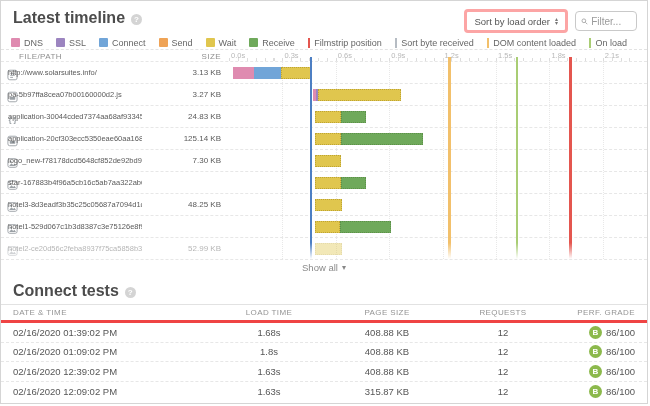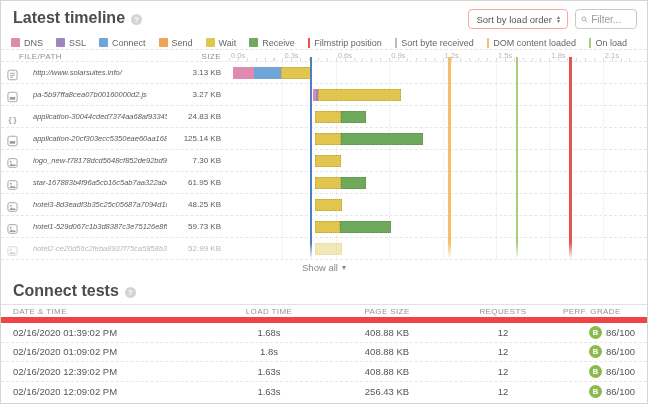--- a/index.html
+++ b/index.html
@@ -13,21 +13,21 @@
     overflow: hidden;
   }
   
   .tl-top { display:flex; justify-content:space-between; align-items:flex-start; padding:8px 10px 0 12px; height:30px; }
   .title-wrap { display:flex; align-items:center; gap:6px; }
   .section-title { font-size:16px; color:#4c4c4c; font-weight:700; }
   .help-icon { width:11px; height:11px; border-radius:50%; background:#d4d4d4; color:#fff;
                font-size:8px; font-weight:bold; display:flex; align-items:center; justify-content:center; margin-top:2px; }
   .help-icon::before { content:"?"; }
   .controls { display:flex; gap:7px; align-items:center; }
-  .sort-btn { height:20px; border:1px solid #fca5a5; border-radius:4px; background:#fff;
+  .sort-btn { height:20px; border:3px solid #fca5a5; border-radius:4px; background:#fff;
               font-size:9.5px; color:#555; display:flex; align-items:center; gap:5px; padding:9px 7px; cursor:pointer; }
   .sort-arrows { display:flex; flex-direction:column; font-size:6px; line-height:4px; color:#777; }
   .filter-box { height:20px; width:62px; border:1px solid #c9c9c9; border-radius:4px;
                 display:flex; align-items:center; gap:3px; padding:0 5px; background:#fff; }
   .filter-box input { border:none; outline:none; width:100%; font-size:10px; color:#666;
                       font-family:Liberation Sans, sans-serif; }
   .filter-box input::placeholder { color:#9b9b9b; }
   
   .legend { display:flex; align-items:center; gap:13px; padding:5px 0 0 10px; height:18px; }
   .leg-item { display:flex; align-items:center; gap:4px; font-size:9px; color:#666; white-space:nowrap; }
@@ -39,45 +39,45 @@
   .hl-file { position:absolute; left:18px; top:2px; font-size:8px; color:#8f8f8f; letter-spacing:.4px; }
   .hl-size { position:absolute; left:158px; width:62px; text-align:right; top:2px; font-size:8px; color:#8f8f8f; letter-spacing:.4px; }
   .axis-label { position:absolute; top:1px; font-size:7.5px; color:#b8b8b8; }
   .tick-strip { position:absolute; left:228px; top:9px; width:402px; height:3px;
                 background:repeating-linear-gradient(to right,#dcdcdc 0 1px, transparent 1px 8.9px); }
   .grid-line { position:absolute; top:12px; height:198px; width:0; border-left:1px dotted #e8e8e8; }
   .event-line { position:absolute; top:8px; height:202px; z-index:3; }
   .tl-rows { position:relative; z-index:1; }
   .tl-row { position:relative; height:22px; border-top:1px dashed #e7e7e7; }
   .row-icon { position:absolute; left:6px; top:5px; width:12px; height:12px; color:#9aa0a5; }
-  .row-name { position:absolute; left:32px; top:0; width:134px; line-height:22px; font-size:7.5px; color:#5a5a5a;
-              white-space:nowrap; overflow:hidden;font-style:italic; }
+  .row-name { position:absolute; left:7px; top:0; width:134px; line-height:22px; font-size:7.5px; color:#5a5a5a;
+              white-space:nowrap; overflow:hidden; }
   .row-size { position:absolute; left:158px; top:0; width:62px; text-align:right; line-height:22px; font-size:8px; color:#5a5a5a; }
   .row-wf { position:absolute; left:228px; top:0; width:420px; height:100%; }
   .seg { position:absolute; top:5px; height:12px; }
   .seg.wait    { border:1px dotted rgba(150,125,20,.45); }
   .seg.receive { border:1px dotted rgba(60,100,40,.35); }
   .seg.pat-dots  { background-image:radial-gradient(rgba(255,255,255,.85) .8px, transparent 1px); background-size:4px 4px; }
   .seg.pat-hatch { background-image:repeating-linear-gradient(135deg, rgba(255,255,255,.3) 0 2px, transparent 2px 4px); }
   .tl-row.faded .row-icon, .tl-row.faded .row-name, .tl-row.faded .row-size { opacity:.45; }
   .tl-row.faded .seg { opacity:.4; }
   .show-all { height:16px; border-top:1px dashed #e7e7e7; display:flex; justify-content:center; align-items:center;
               gap:4px; font-size:9.5px; color:#8a8a8a; cursor:pointer; }
   .show-all .caret { font-size:8px; color:#888; }
   
   .tests-top { display:flex; align-items:center; gap:6px; padding:7px 0 0 12px; height:25px; }
   .tests-head { display:grid; grid-template-columns:194px 124px 112px 120px 1fr; align-items:center;
                 height:19px; padding:0 12px; margin-top:4px;
-                border-top:1px solid #e2e2e2; border-bottom:6px solid #ef4444;
+                border-top:1px solid #e2e2e2; border-bottom:3px solid #ef4444;
                 font-size:8px; color:#949494; letter-spacing:.4px; }
   .tests-row { display:grid; grid-template-columns:194px 124px 112px 120px 1fr; align-items:center;
                height:19.5px; padding:0 12px; border-bottom:1px dashed #e7e7e7; font-size:9.5px; color:#555; }
   .tests-row:last-child { border-bottom:none; }
   .tc-c { text-align:center; }
-  .tc-r { }
+  .tc-r { text-align:right; }
   .grade-cell { display:flex; justify-content:flex-end; align-items:center; gap:4px; }
   .grade-badge { width:13px; height:13px; border-radius:50%; color:#fff; font-size:8px; font-weight:bold;
                  display:flex; align-items:center; justify-content:center; }
 </style>
 </head>
 <body>
 
 <div class="panel">
 
   <div class="tl-top">
@@ -222,21 +222,20 @@
             <div class="seg wait" style="left: 85.66px; width: 26.7px; background: rgb(224, 198, 78);"></div>
           </div>
         </div>
         <div class="tl-row">
           <span class="row-icon"><svg width="11" height="12" viewBox="0 0 12 12">
               <rect x="1" y="1.3" width="10" height="9.4" rx="2" fill="none" stroke="currentColor"></rect>
               <circle cx="4" cy="4.5" r="1" fill="currentColor"></circle>
               <path d="M2.3 9.2l2.6-3 1.8 2 1.4-1.4 1.7 2.4z" fill="currentColor"></path>
             </svg></span>
           <span class="row-name">star-167883b4f96a5cb16c5ab7aa322ab69af0f977...</span>
-          <span class="row-size">61.95 KB</span>
           <div class="row-wf">
             <div class="seg wait" style="left: 85.66px; width: 26.7px; background: rgb(224, 198, 78);"></div>
             <div class="seg receive" style="left: 112.36px; width: 24.92px; background: rgb(111, 169, 91);"></div>
           </div>
         </div>
         <div class="tl-row">
           <span class="row-icon"><svg width="11" height="12" viewBox="0 0 12 12">
               <rect x="1" y="1.3" width="10" height="9.4" rx="2" fill="none" stroke="currentColor"></rect>
               <circle cx="4" cy="4.5" r="1" fill="currentColor"></circle>
               <path d="M2.3 9.2l2.6-3 1.8 2 1.4-1.4 1.7 2.4z" fill="currentColor"></path>
@@ -247,21 +246,20 @@
             <div class="seg wait" style="left: 85.66px; width: 27.59px; background: rgb(224, 198, 78);"></div>
           </div>
         </div>
         <div class="tl-row">
           <span class="row-icon"><svg width="11" height="12" viewBox="0 0 12 12">
               <rect x="1" y="1.3" width="10" height="9.4" rx="2" fill="none" stroke="currentColor"></rect>
               <circle cx="4" cy="4.5" r="1" fill="currentColor"></circle>
               <path d="M2.3 9.2l2.6-3 1.8 2 1.4-1.4 1.7 2.4z" fill="currentColor"></path>
             </svg></span>
           <span class="row-name">hotel1-529d067c1b3d8387c3e75126e8f9a73e3e7...</span>
-          <span class="row-size">59.73 KB</span>
           <div class="row-wf">
             <div class="seg wait" style="left: 85.66px; width: 24.92px; background: rgb(224, 198, 78);"></div>
             <div class="seg receive pat-hatch" style="left: 110.58px; width: 51.62px; background: rgb(111, 169, 91);"></div>
           </div>
         </div>
         <div class="tl-row faded">
           <span class="row-icon"><svg width="11" height="12" viewBox="0 0 12 12">
               <rect x="1" y="1.3" width="10" height="9.4" rx="2" fill="none" stroke="currentColor"></rect>
               <circle cx="4" cy="4.5" r="1" fill="currentColor"></circle>
               <path d="M2.3 9.2l2.6-3 1.8 2 1.4-1.4 1.7 2.4z" fill="currentColor"></path>
@@ -328,21 +326,21 @@
         <span class="tc-c">408.88 KB</span>
         <span class="tc-c">12</span>
         <span class="grade-cell">
           <span class="grade-badge" style="background: rgb(140, 185, 76);">B</span>
           <span>86/100</span>
         </span>
       </div>
       <div class="tests-row">
         <span>02/16/2020 12:09:02 PM</span>
         <span class="tc-c">1.63s</span>
-        <span class="tc-c">256.43 KB</span>
+        <span class="tc-c">315.87 KB</span>
         <span class="tc-c">12</span>
         <span class="grade-cell">
           <span class="grade-badge" style="background: rgb(140, 185, 76);">B</span>
           <span>86/100</span>
         </span>
       </div>
     </div>
 
 </div>
 

